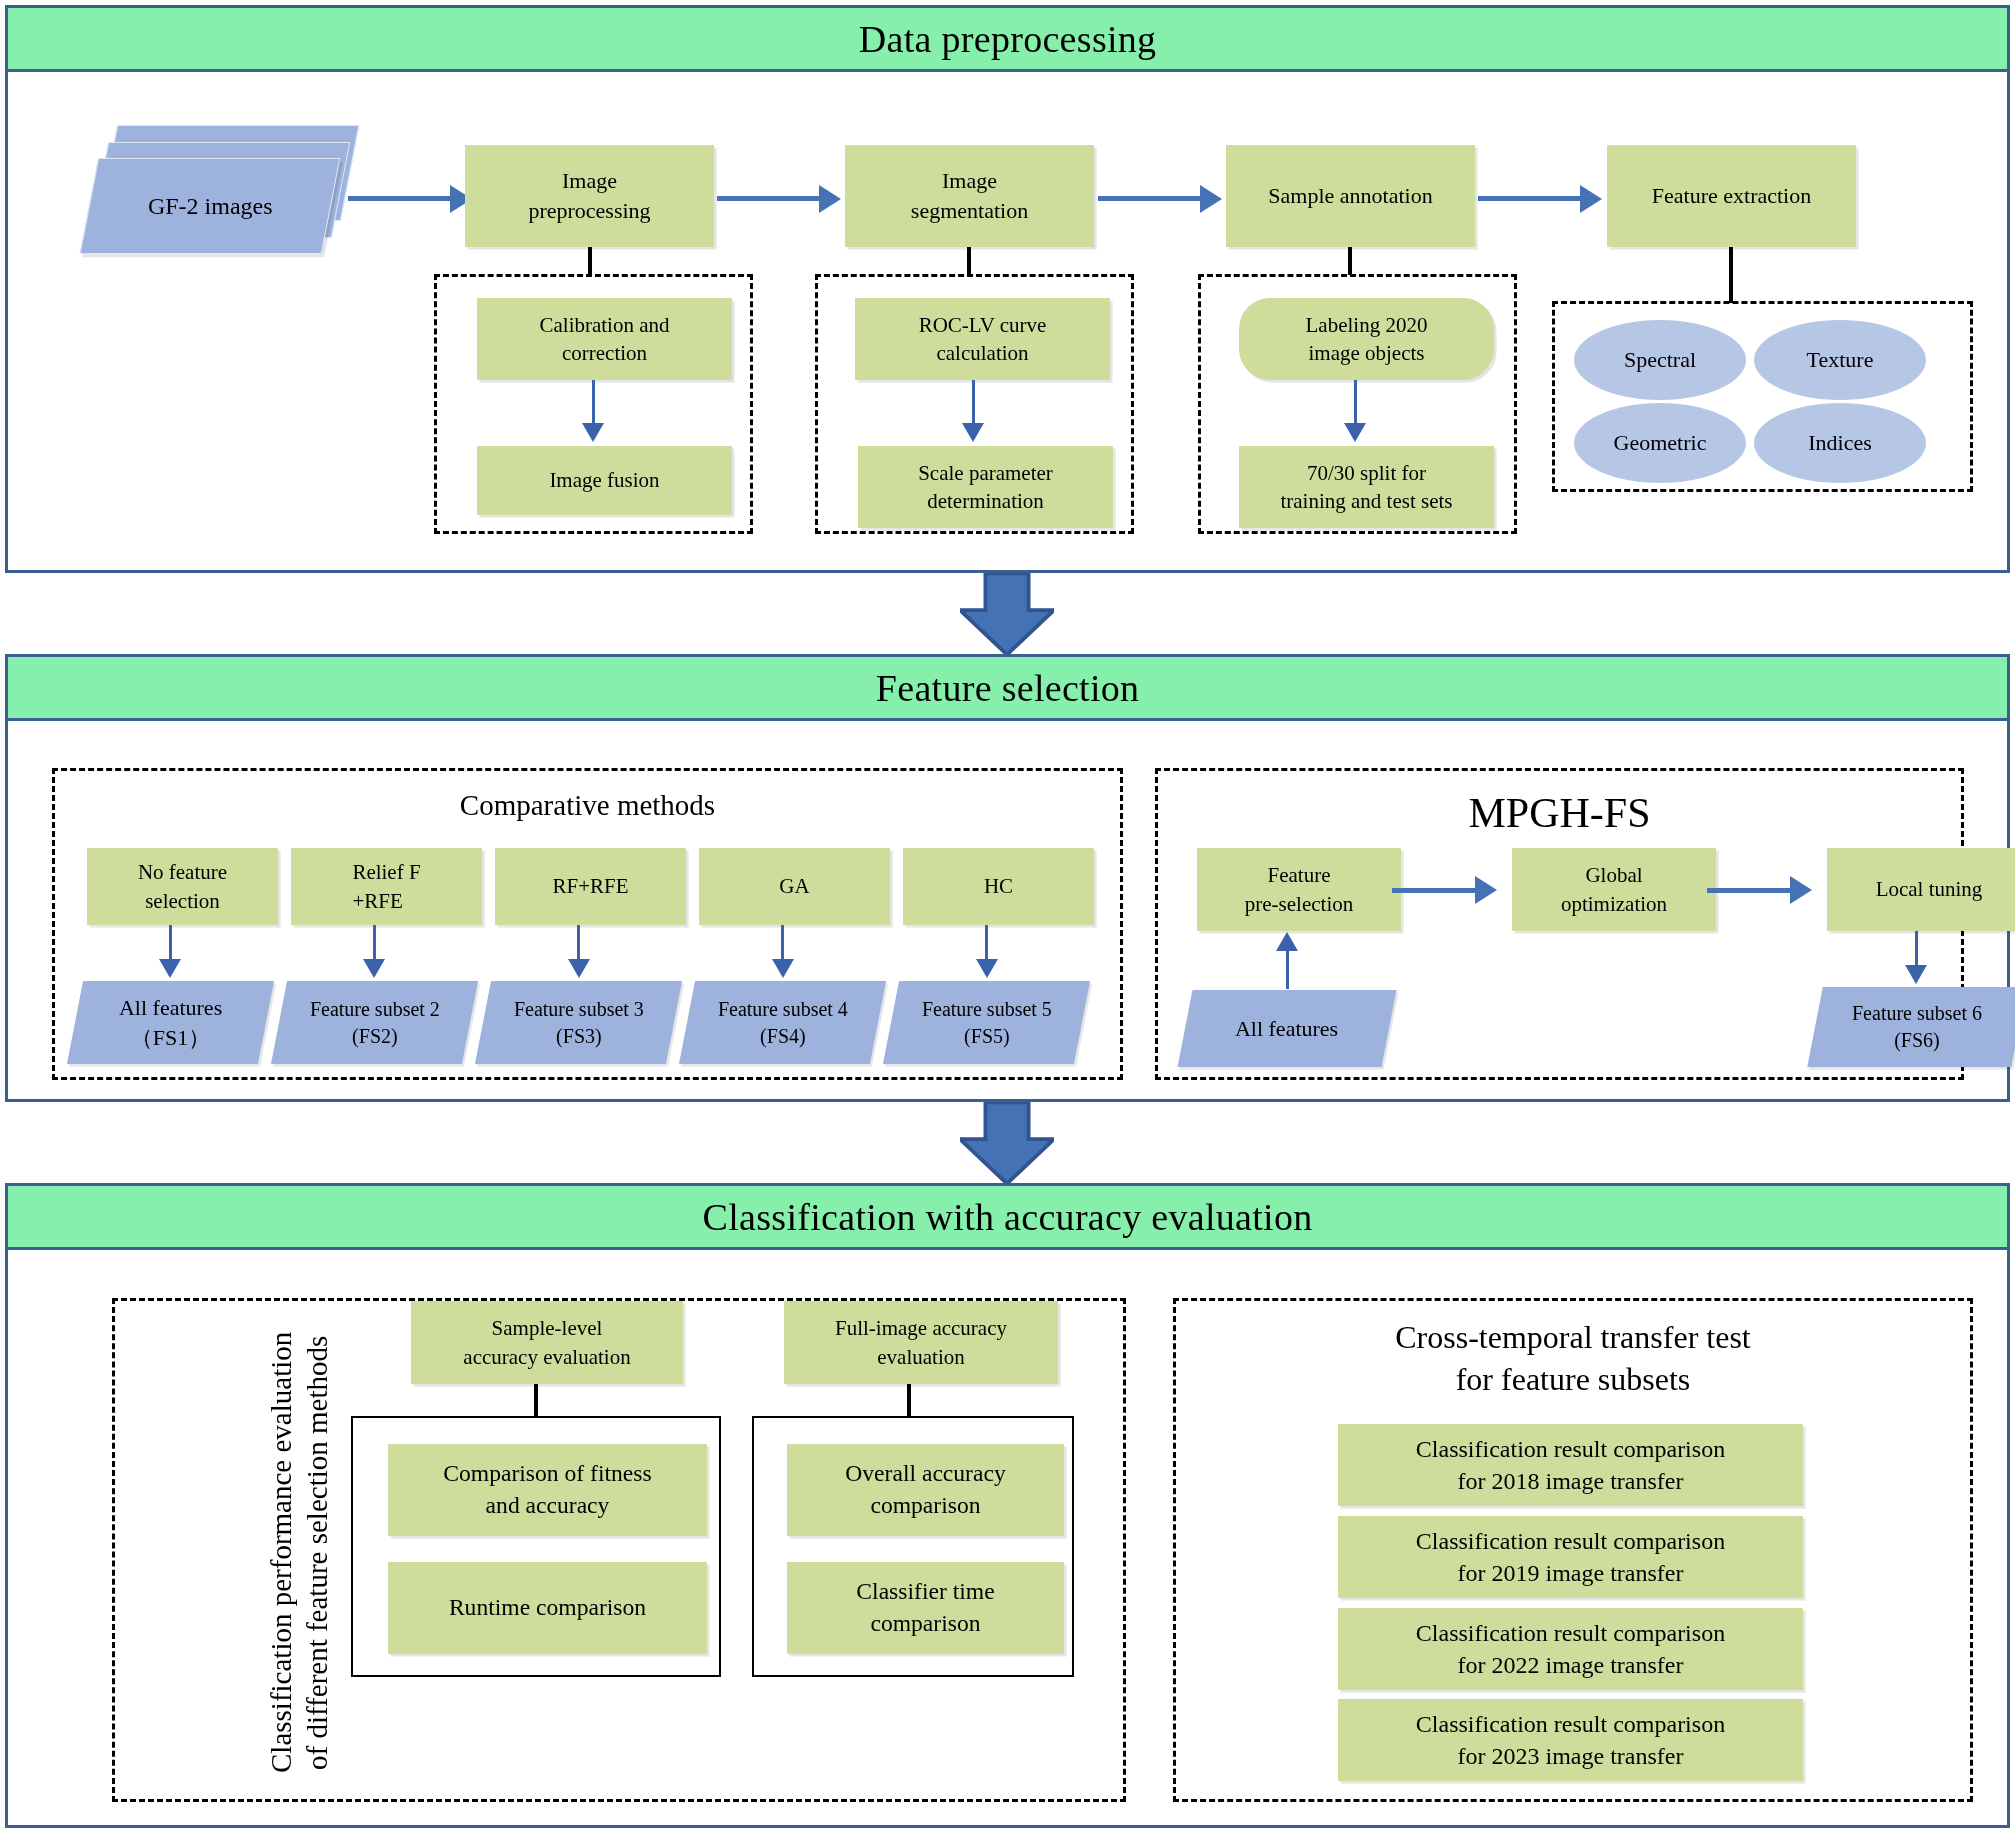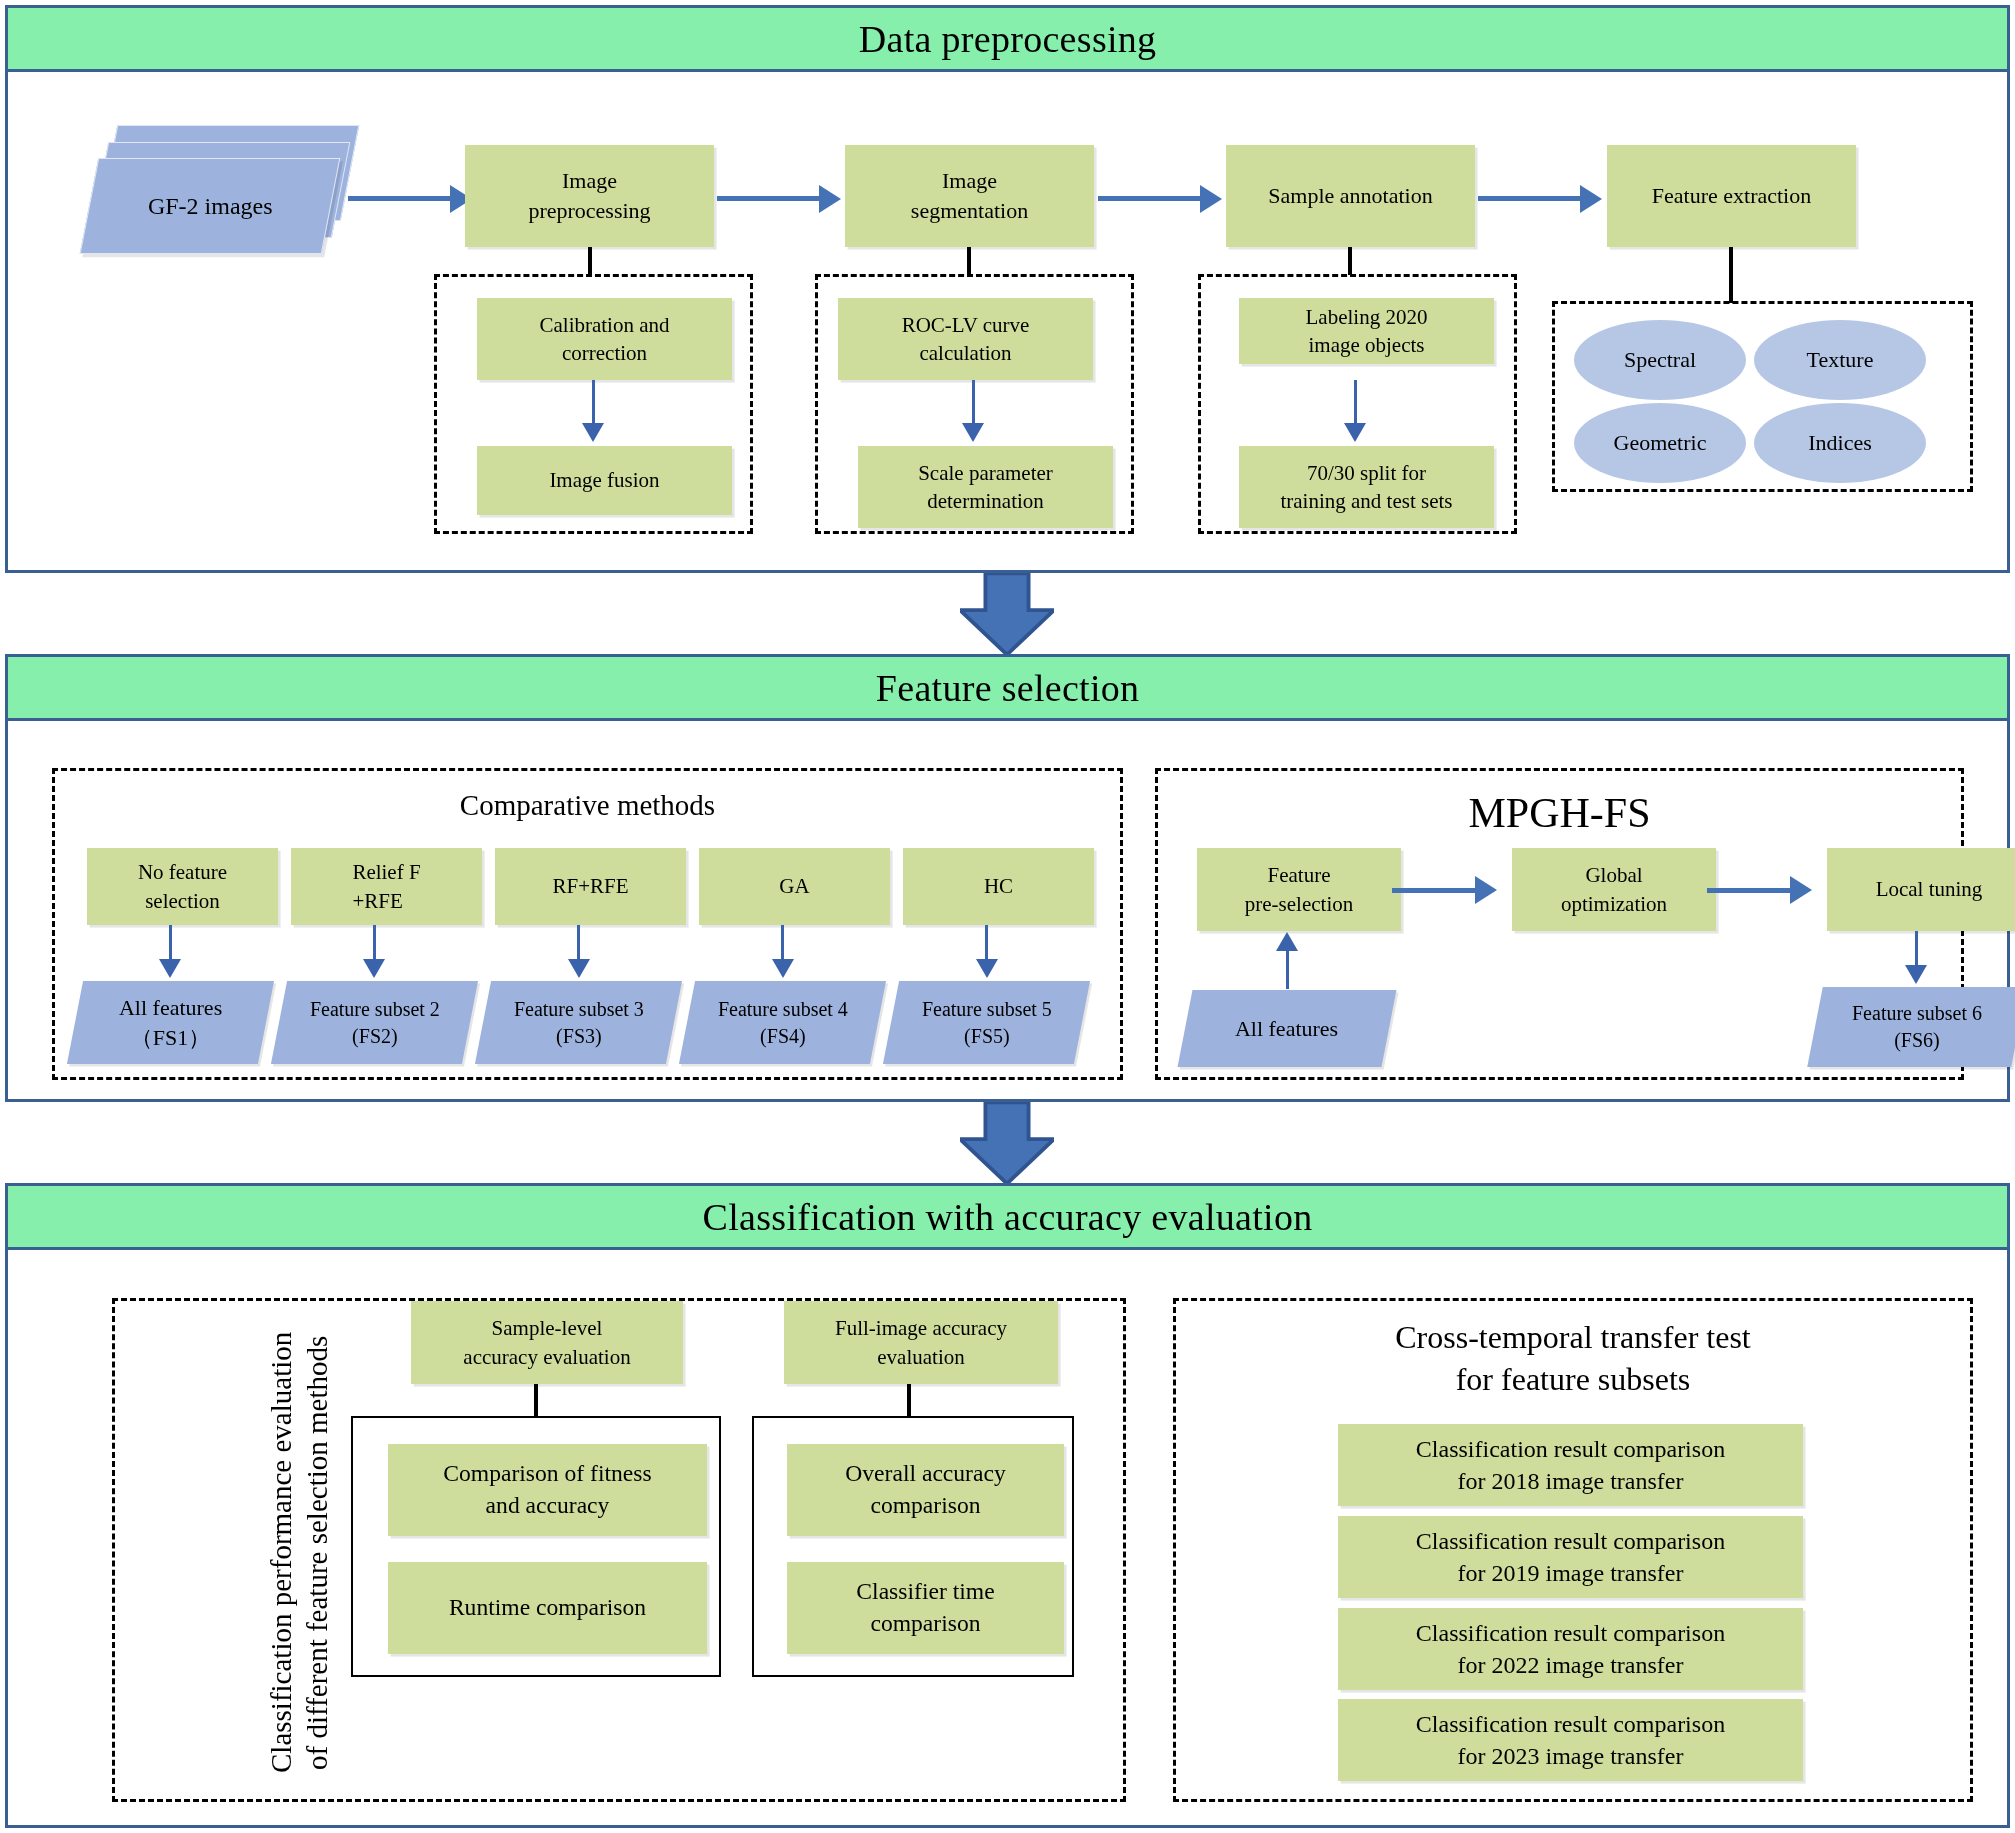--- a/index.html
+++ b/index.html
@@ -192,37 +192,37 @@
       <span>correction</span>
     </span>
   </div>
   <div class="thin-v" style="left:592px;top:380px;height:50px;"></div>
   <div class="arrow-d-sm" style="left:582px;top:423px;"></div>
   <div class="gbox small" style="left:465px;top:446px;width:255px;height:69px;">
     <span>Image fusion</span>
   </div>
 
   <div class="dashbox" style="left:815px;top:274px;width:319px;height:260px;"></div>
-  <div class="gbox small" style="left:826px;top:298px;width:255px;height:82px;">
+  <div class="gbox small" style="left:843px;top:298px;width:255px;height:82px;">
     <span>
       <span>ROC-LV curve</span><br>
       <span>calculation</span>
     </span>
   </div>
   <div class="thin-v" style="left:972px;top:380px;height:50px;"></div>
   <div class="arrow-d-sm" style="left:962px;top:423px;"></div>
   <div class="gbox small" style="left:846px;top:446px;width:255px;height:82px;">
     <span>
       <span>Scale parameter</span><br>
       <span>determination</span>
     </span>
   </div>
 
   <div class="dashbox" style="left:1198px;top:274px;width:319px;height:260px;"></div>
-  <div class="gbox small" style="left:1227px;top:298px;width:255px;height:66px;">
+  <div class="gbox small" style="left:1227px;top:298px;width:255px;height:82px;border-radius:31px;">
     <span>
       <span>Labeling 2020</span><br>
       <span>image objects</span>
     </span>
   </div>
   <div class="thin-v" style="left:1354px;top:380px;height:50px;"></div>
   <div class="arrow-d-sm" style="left:1344px;top:423px;"></div>
   <div class="gbox small" style="left:1227px;top:446px;width:255px;height:82px;">
     <span>
       <span>70/30 split for</span><br>

